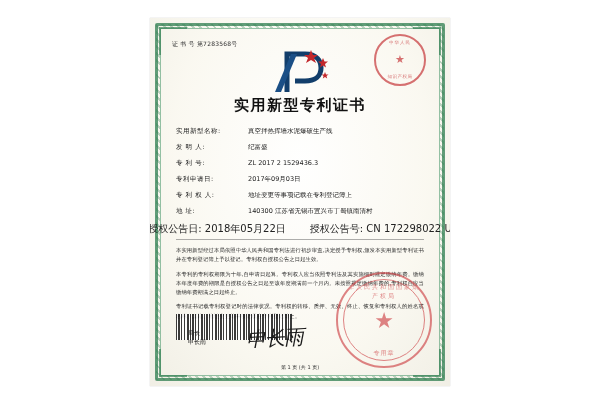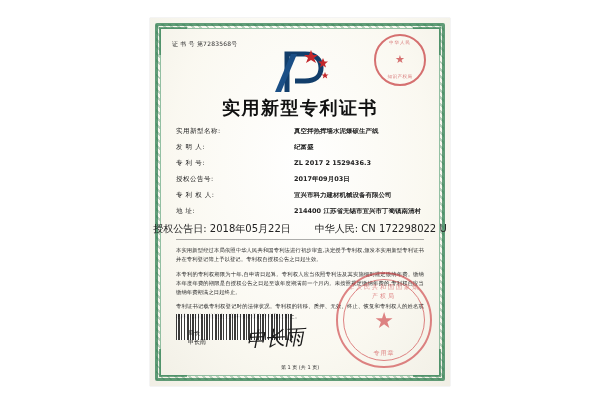--- a/index.html
+++ b/index.html
@@ -96,21 +96,21 @@
   }
   .emblem svg { display: block; }
 
   .doc-title {
     position: absolute;
     top: 78px;
     left: 0;
     right: 0;
     text-align: center;
     font-family: "DejaVu Serif", "Liberation Serif", serif;
-    font-size: 18px;
+    font-size: 15px;
     font-weight: bold;
     color: #111;
     letter-spacing: 1.5px;
   }
 
   
   .seal-top {
     position: absolute;
     right: 24px;
     top: 16px;
@@ -153,34 +153,32 @@
     top: 110px;
     font-size: 6.5px;
     color: #222;
     line-height: 1.0;
   }
   .field-row {
     display: flex;
     align-items: baseline;
     margin-bottom: 9.5px;
     white-space: nowrap;
-    gap: 46px;
   }
   .field-label {
     width: 72px;
     flex: 0 0 72px;
     color: #222;
     letter-spacing: 0.5px;
   }
   .field-value {
     flex: 1 1 auto;
     color: #222;
     overflow: hidden;
     text-overflow: ellipsis;
-    font-weight: bold;
   }
   .grant-row {
     display: flex;
     justify-content: center;
     gap: 24px;
     font-size: 10px;
     margin-top: 2px;
     margin-bottom: 5px;
     white-space: nowrap;
   }
@@ -328,39 +326,39 @@
       </div>
       <div class="field-row">
         <span class="field-label">发  明  人:</span>
         <span class="field-value">纪富盛</span>
       </div>
       <div class="field-row">
         <span class="field-label">专  利  号:</span>
         <span class="field-value">ZL 2017 2 1529436.3</span>
       </div>
       <div class="field-row">
-        <span class="field-label">授权公告号:</span>
+        <span class="field-label">专利申请日:</span>
         <span class="field-value">2017年09月03日</span>
       </div>
       <div class="field-row">
         <span class="field-label">专 利 权 人:</span>
-        <span class="field-value">宜兴市科力建材机械设备有限公司</span>
+        <span class="field-value">地址变更等事项记载在专利登记簿上</span>
       </div>
       <div class="field-row">
         <span class="field-label">地      址:</span>
-        <span class="field-value">214400 江苏省无锡市宜兴市丁蜀镇南清村</span>
+        <span class="field-value">140300 江苏省无锡市宜兴市丁蜀镇南清村</span>
       </div>
 
       <div class="grant-row">
         <span>
           <span>授权公告日:</span>
           <span>2018年05月22日</span>
         </span>
         <span>
-          <span>中华人民:</span>
+          <span>授权公告号:</span>
           <span>CN 172298022 U</span>
         </span>
       </div>
 
       <div class="rule"></div>
 
       <div class="body-text">
         <p>本实用新型经过本局依照中华人民共和国专利法进行初步审查,决定授予专利权,颁发本实用新型专利证书并在专利登记簿上予以登记。专利权自授权公告之日起生效。</p>
         <p>本专利的专利权期限为十年,自申请日起算。专利权人应当依照专利法及其实施细则规定缴纳年费。缴纳本年度年费的期限是自授权公告之日起至该年度期满前一个月内。未按照规定缴纳年费的,专利权自应当缴纳年费期满之日起终止。</p>
         <p>专利证书记载专利权登记时的法律状况。专利权的转移、质押、无效、终止、恢复和专利权人的姓名或名称、国籍、地址变更等事项记载在专利登记簿上。</p>

